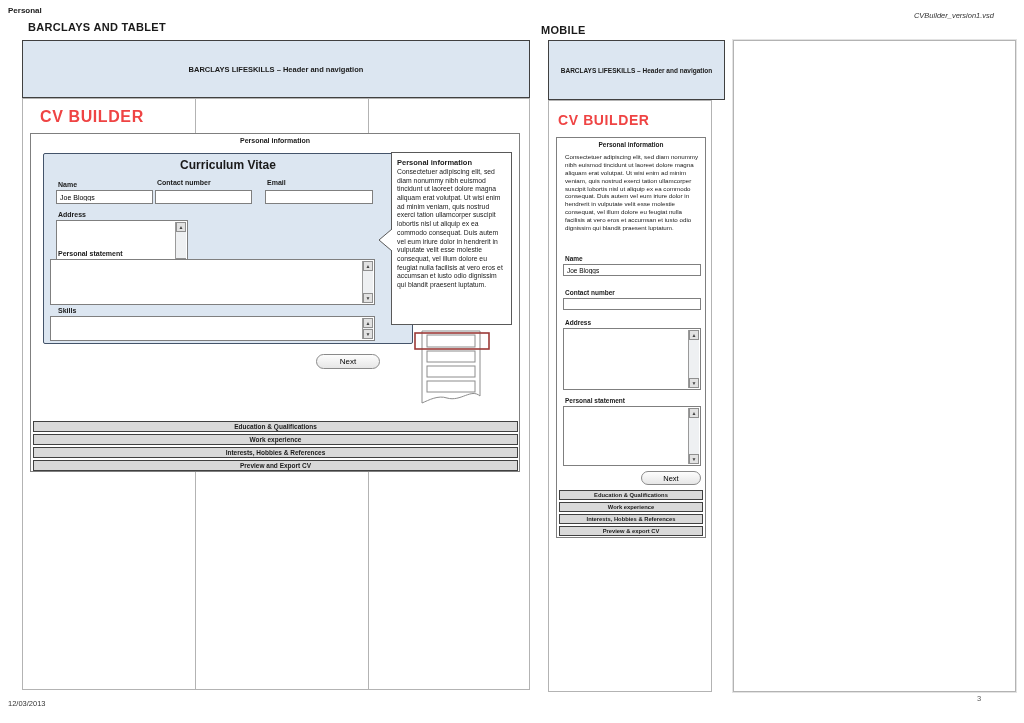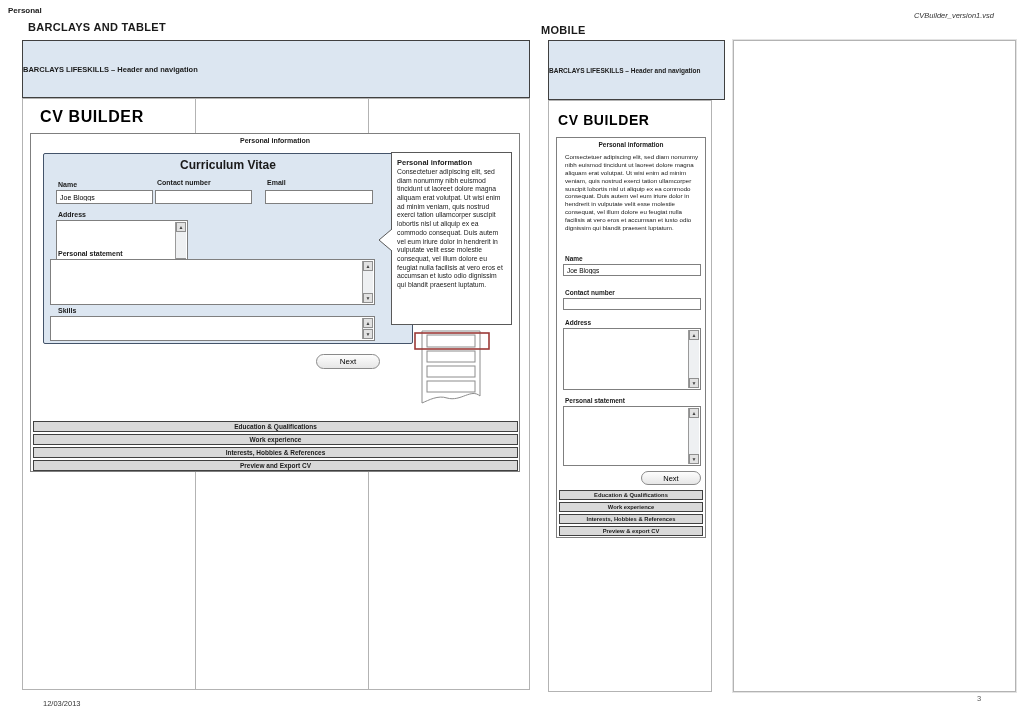--- a/index.html
+++ b/index.html
@@ -8,28 +8,28 @@
   #canvas { position:relative; width:1024px; height:723px; background:#ffffff; }
   .abs { position:absolute; }
 
   
   .tiny-label { font-size:8px; font-weight:bold; }
   .section-title { font-size:11px; font-weight:bold; letter-spacing:.3px; }
   .file-name { font-size:7.5px; color:#333; font-weight:normal; }
 
   
   .hdr-bar { background:#dce6f1; border:1px solid #404040; display:flex;
-    align-items:center; justify-content:flex-start; text-align:center;
+    align-items:center; justify-content:center; text-align:center;
     font-size:7.5px; font-weight:600; color:#1a1a1a; }
 
   
   .grid { border:1px solid #b3b3b3; background:#fff; }
   .vline { position:absolute; top:0; bottom:0; width:1px; background:#b3b3b3; }
 
-  .app-title { color:#000000; font-weight:800; letter-spacing:.6px; }
+  .app-title { color:#ef4444; font-weight:800; letter-spacing:.6px; }
 
   
   .wire-box { background:#fff; border:1px solid #7f7f7f; }
   .tab-label { position:absolute; left:0; right:0; text-align:center;
     font-weight:bold; color:#1a1a1a; }
 
   
   .form-panel { position:absolute; background:#dce6f1; border:1.5px solid #44546a;
     border-radius:2px; }
   .form-title { position:absolute; left:0; right:0; top:4px; text-align:center;
@@ -194,16 +194,16 @@
     <button class="next-btn" style="left:84px; top:333px; width:60px; height:14px; font-size:7.5px;">Next</button>
 
     <div class="acc-bar" style="left:2px; top:352px; width:144px; height:10px; font-size:5.8px;">Education &amp; Qualifications</div>
     <div class="acc-bar" style="left:2px; top:364px; width:144px; height:10px; font-size:5.8px;">Work experience</div>
     <div class="acc-bar" style="left:2px; top:376px; width:144px; height:10px; font-size:5.8px;">Interests, Hobbies &amp; References</div>
     <div class="acc-bar" style="left:2px; top:388px; width:144px; height:10px; font-size:5.8px;">Preview &amp; export CV</div>
   </div>
 
   <div class="abs right-panel" style="left:733px; top:40px; width:283px; height:652px;"></div>
 
-  <div class="abs footer-text" style="left:8px; top:699px;margin-left:35px;">12/03/2013</div>
+  <div class="abs footer-text" style="left:8px; top:699px;">12/03/2013</div>
   <div class="abs footer-text" style="left:977px; top:694px; color:#595959;">3</div>
 
 </div>
 
 </body></html>

